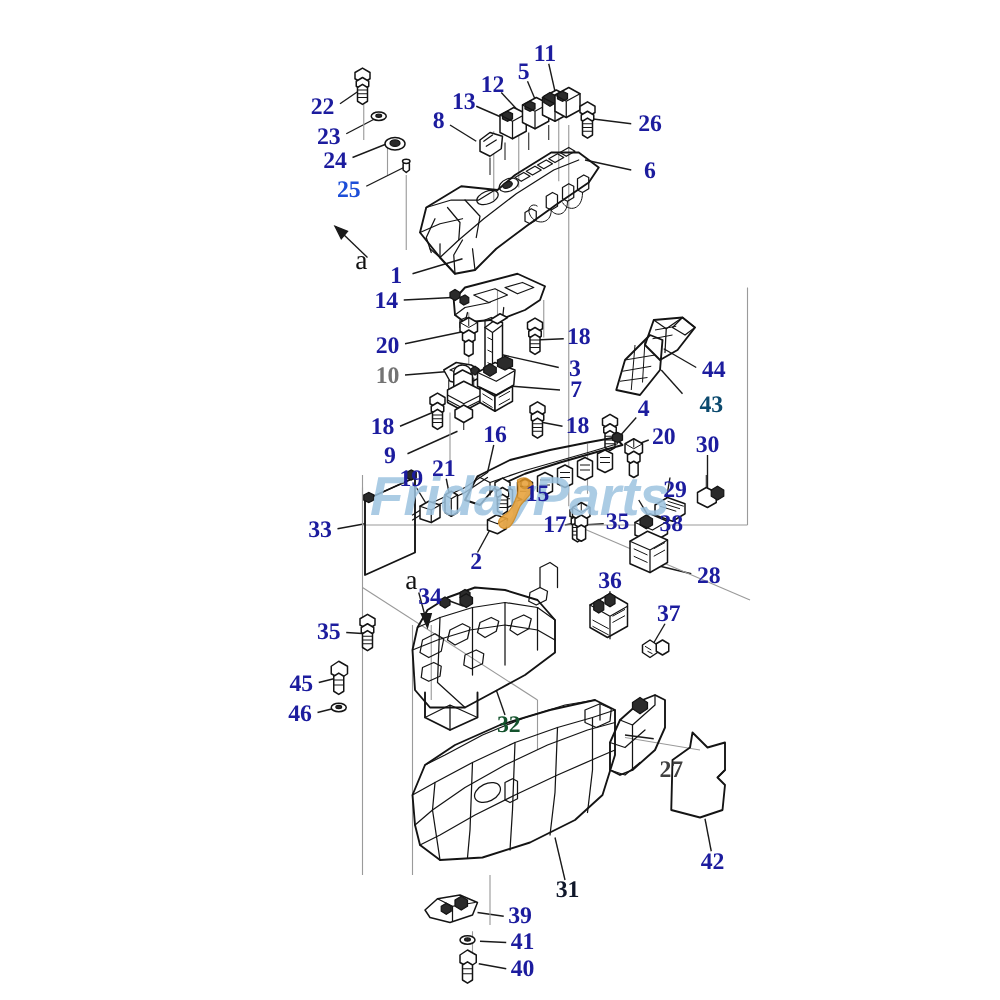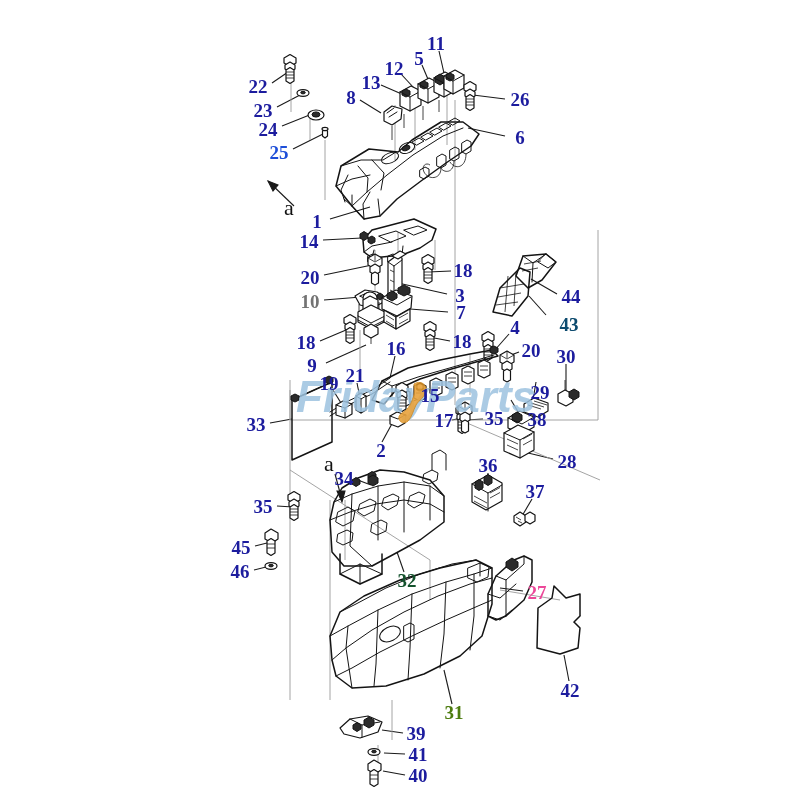--- a/index.html
+++ b/index.html
@@ -543,23 +543,23 @@
       <div class="lbl" style="left: 256px; top: 424px; color: rgb(28, 28, 158);">33</div>
       <div class="lbl" style="left: 381px; top: 450px; color: rgb(28, 28, 158);">2</div>
       <div class="lbl" style="left: 567px; top: 461px; color: rgb(28, 28, 158);">28</div>
       <div class="lbl" style="left: 488px; top: 465px; color: rgb(28, 28, 158);">36</div>
       <div class="lbl" style="left: 535px; top: 491px; color: rgb(28, 28, 158);">37</div>
       <div class="lbl" style="left: 344px; top: 478px; color: rgb(28, 28, 158);">34</div>
       <div class="lbl" style="left: 263px; top: 506px; color: rgb(28, 28, 158);">35</div>
       <div class="lbl" style="left: 241px; top: 547px; color: rgb(28, 28, 158);">45</div>
       <div class="lbl" style="left: 240px; top: 571px; color: rgb(28, 28, 158);">46</div>
       <div class="lbl" style="left: 407px; top: 580px; color: #14532d;">32</div>
-      <div class="lbl" style="left: 537px; top: 592px; color: #ec4899;">27</div>
+      <div class="lbl" style="left: 537px; top: 616px; color: #404040;">27</div>
       <div class="lbl" style="left: 570px; top: 690px; color: rgb(28, 28, 158);">42</div>
-      <div class="lbl" style="left: 454px; top: 712px; color: #4d7c0f;">31</div>
+      <div class="lbl" style="left: 454px; top: 712px; color: #0f172a;">31</div>
       <div class="lbl" style="left: 416px; top: 733px; color: rgb(28, 28, 158);">39</div>
       <div class="lbl" style="left: 418px; top: 754px; color: rgb(28, 28, 158);">41</div>
       <div class="lbl" style="left: 418px; top: 775px; color: rgb(28, 28, 158);">40</div>
     </div>
   <div id="markers">
       <div class="amark" style="left: 289px; top: 208px;">a</div>
       <div class="amark" style="left: 329px; top: 464px;">a</div>
     </div>
 
 </div>

